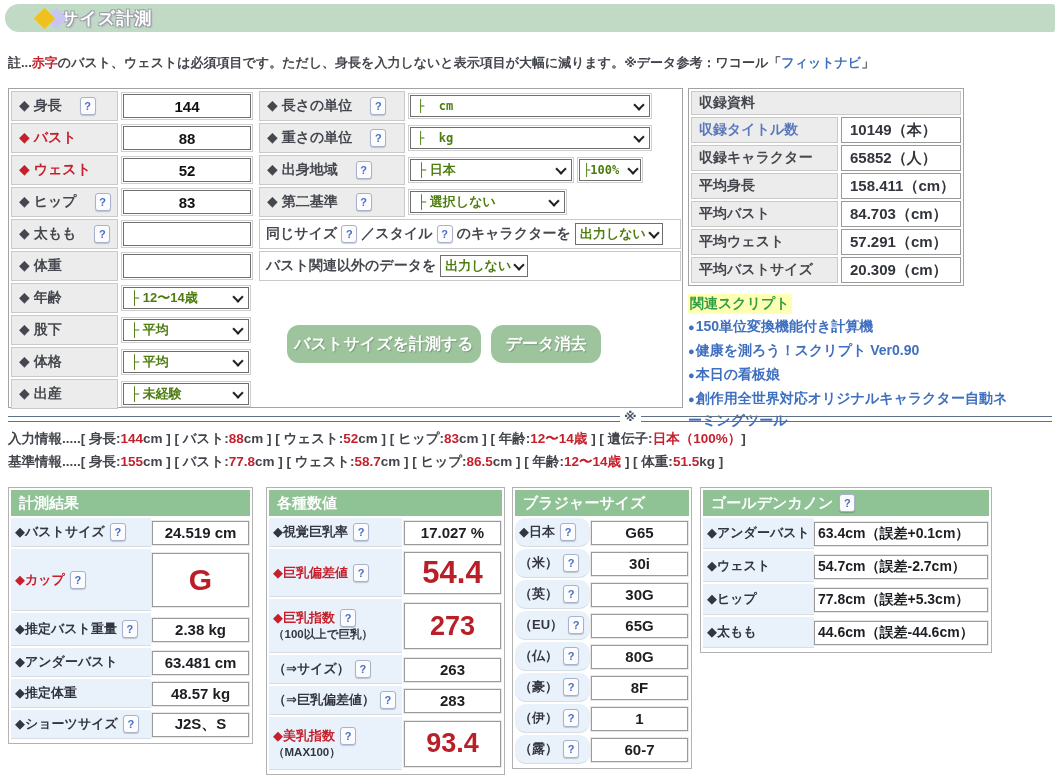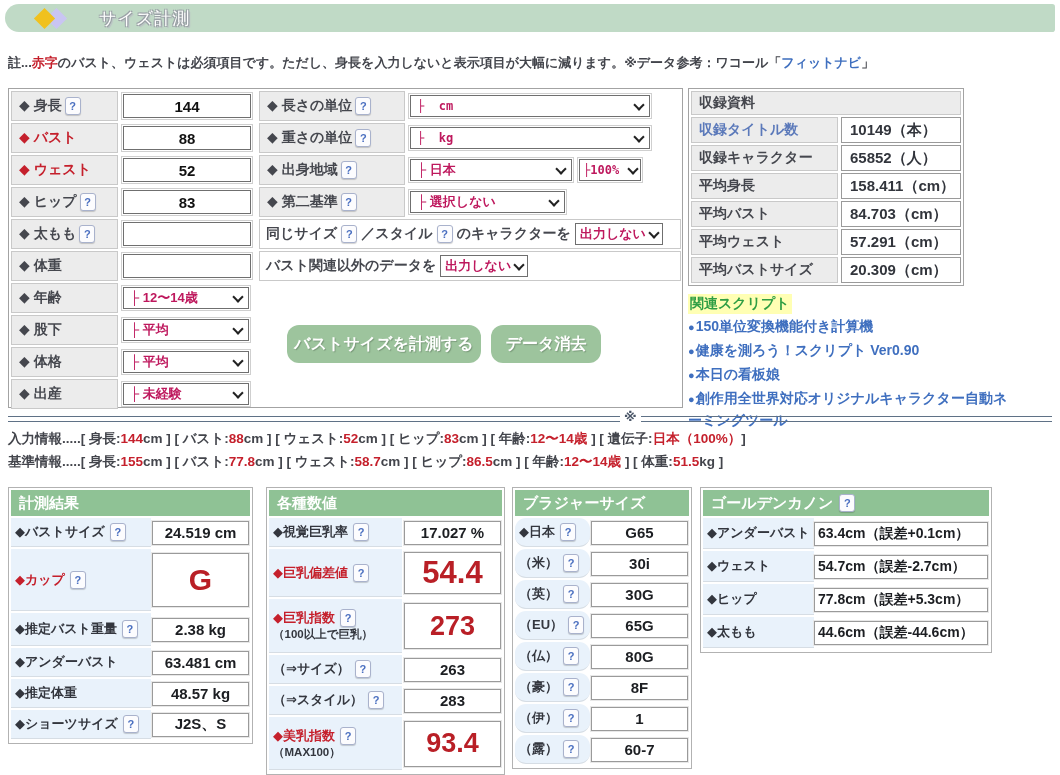--- a/index.html
+++ b/index.html
@@ -5,40 +5,40 @@
   html,body{margin:0;padding:0;background:#fff;}
   body{font-family:"Liberation Sans","DejaVu Sans",sans-serif;color:#43454c;}
   .wrap{position:relative;width:1060px;height:775px;overflow:hidden;background:#fff;}
 
   
   .titlebar{position:absolute;left:5px;top:4px;width:1050px;height:28px;background:#c0dac6;
     border-radius:15px 3px 3px 15px;display:flex;align-items:center;}
   .dia{position:absolute;width:15px;height:15px;transform:rotate(45deg);}
   .dia-lav{left:44px;top:7px;background:#c9c5f2;}
   .dia-gold{left:32px;top:7px;background:#f0c11e;}
-  .bar-title{margin-left:94px;font-size:17px;font-weight:normal;color:#fff;letter-spacing:1px;
+  .bar-title{margin-left:56px;font-size:17px;font-weight:bold;color:#fff;letter-spacing:1px;
     text-shadow:-1px -1px 0 #9aa0a6,1px -1px 0 #9aa0a6,-1px 1px 0 #9aa0a6,1px 1px 0 #9aa0a6,2px 2px 1px #b9bec4;}
 
   
   .note{position:absolute;left:8px;top:54px;width:1045px;font-size:13px;font-weight:bold;white-space:nowrap;}
   .seg-normal{color:#43454c;} .seg-red{color:#c5202c;} .seg-link{color:#3f6fbf;}
 
   
   .formbox{position:absolute;left:8px;top:88px;width:675px;height:320px;border:1px solid #a3a3a3;background:#fff;box-sizing:border-box;}
   .leftcol{position:absolute;left:2px;top:2px;width:245px;}
   .midcol{position:absolute;left:250px;top:2px;width:422px;}
   .frow{display:flex;align-items:center;height:30px;margin-bottom:2px;}
   .flabel{background:#ececec;border:1px solid #c9c9c9;box-sizing:border-box;height:100%;
-    display:flex;align-items:center;padding-left:7px;font-size:14px;font-weight:bold;color:#45474e;gap:3px;}
+    display:flex;align-items:center;padding-left:7px;font-size:14px;font-weight:bold;color:#45474e;gap:18px;}
   .flabel.req{color:#c5202c;}
   .lw{width:107px;} .mw{width:146px;}
   .fcell{border:1px solid #cfcfcf;background:#fff;padding:1px;margin-left:3px;display:flex;align-items:center;box-sizing:border-box;}
   .finput{width:126px;height:22px;border:1px solid #6f6f6f;font-family:inherit;font-size:15px;font-weight:bold;text-align:center;color:#111;padding:0;}
   .selbox{height:22px;border:1px solid #6f6f6f;background:#fff;display:flex;align-items:center;
-    font-size:13px;font-weight:bold;color:#be185d;padding:0 6px;box-sizing:border-box;cursor:default;}
+    font-size:13px;font-weight:bold;color:#4d7c0f;padding:0 6px;box-sizing:border-box;cursor:default;}
   .seltext{white-space:pre;overflow:hidden;}
   .chev{margin-left:auto;width:6px;height:6px;border-right:2px solid #222;border-bottom:2px solid #222;transform:rotate(45deg);flex:none;margin-top:-3px;}
   .sw126{width:126px;} .sw240{width:240px;} .sw162{width:162px;} .sw62{width:62px;padding:0 3px;} .sw155{width:155px;} .sw88{width:88px;padding:0 4px;}
   .mono{font-family:"DejaVu Sans Mono",monospace;font-size:12px;}
   .widecell{border:1px solid #c9c9c9;background:#fff;box-sizing:border-box;height:100%;width:100%;
     display:flex;align-items:center;padding-left:6px;font-size:14px;font-weight:bold;color:#45474e;gap:4px;}
   .btnarea{margin-top:44px;display:flex;gap:10px;padding-left:28px;}
   .gbtn{height:38px;background:#9dc49d;border:none;border-radius:12px;color:#fff;font-family:inherit;
     font-size:16px;font-weight:bold;text-shadow:1px 1px 1px #7a9a7a;white-space:nowrap;overflow:hidden;cursor:pointer;}
   .gbtn.main{width:194px;padding:0 6px;} .gbtn.sub{width:110px;}
@@ -441,21 +441,21 @@
           <div class="pl-line">
             <span>（⇒サイズ）</span>
             <span class="qbtn">?</span>
           </div>
         </div>
       <div class="pval">263</div>
     </div>
     <div class="prow row-n">
       <div class="plabel">
           <div class="pl-line">
-            <span>（⇒スタイル）</span>
+            <span>（⇒巨乳偏差値）</span>
             <span class="qbtn">?</span>
           </div>
         </div>
       <div class="pval">283</div>
     </div>
     <div class="prow row-b3">
       <div class="plabel">
           <div class="pl-line">
             <span class="red">◆美乳指数</span>
             <span class="qbtn">?</span>

